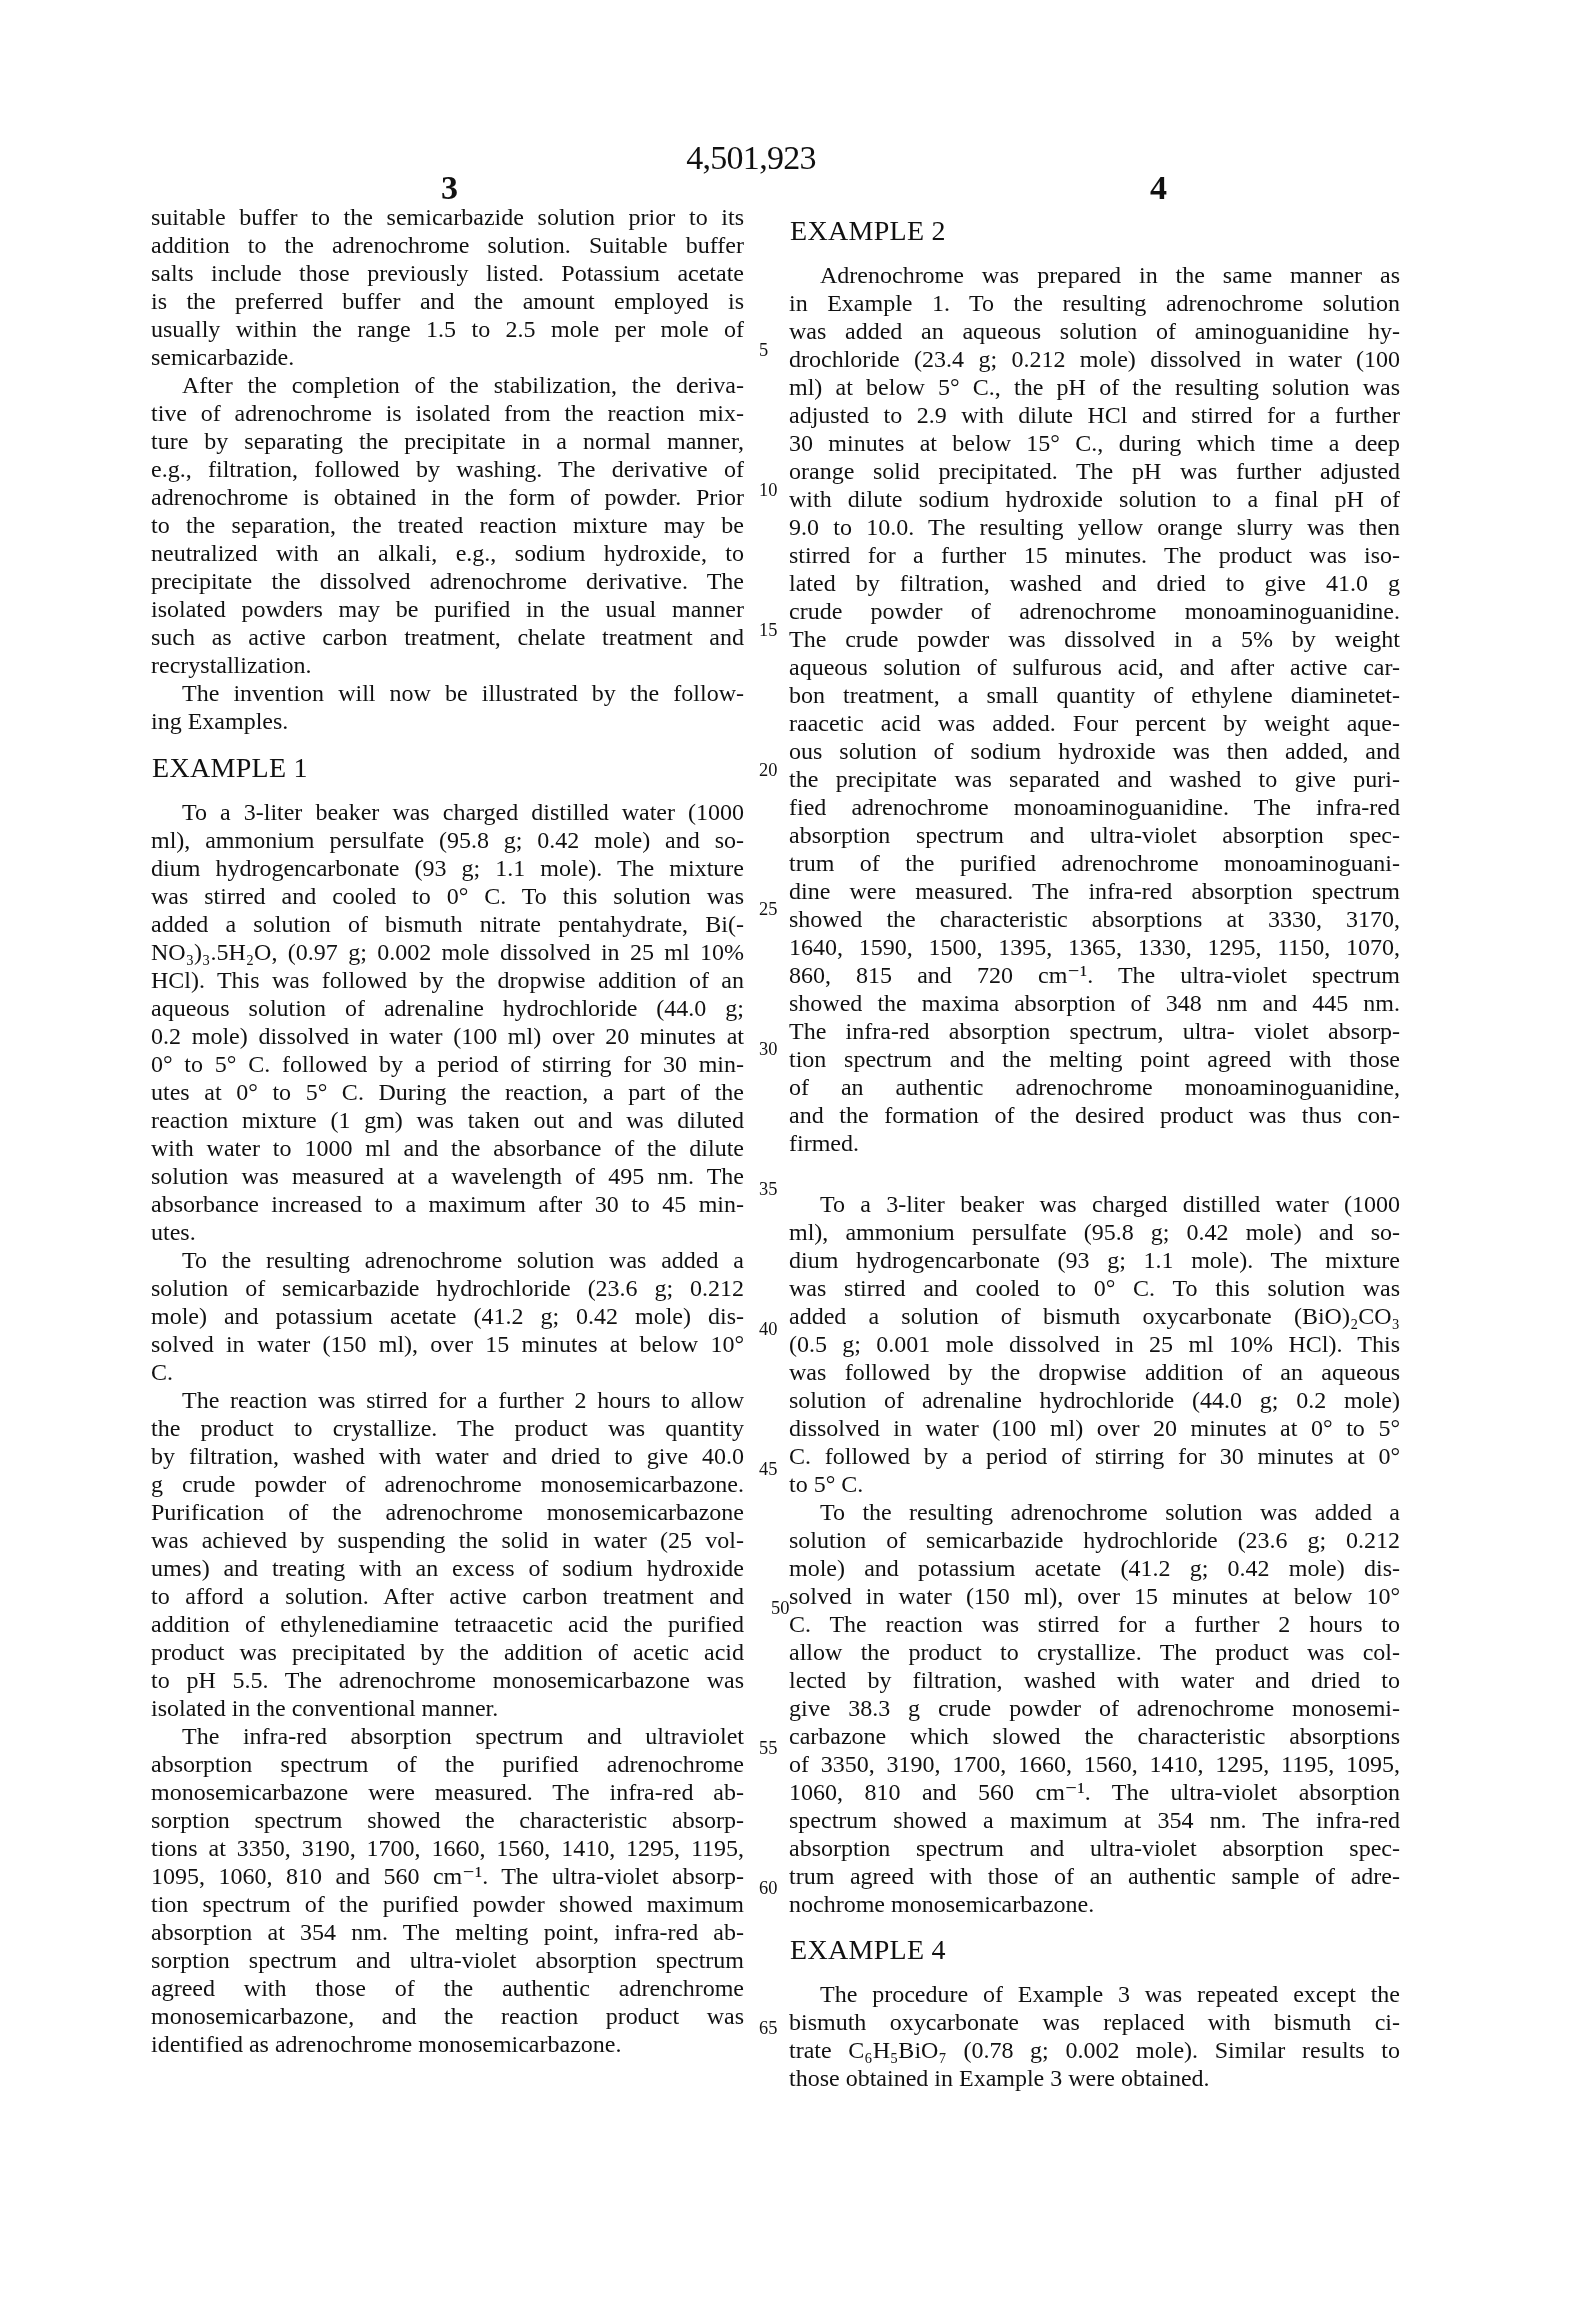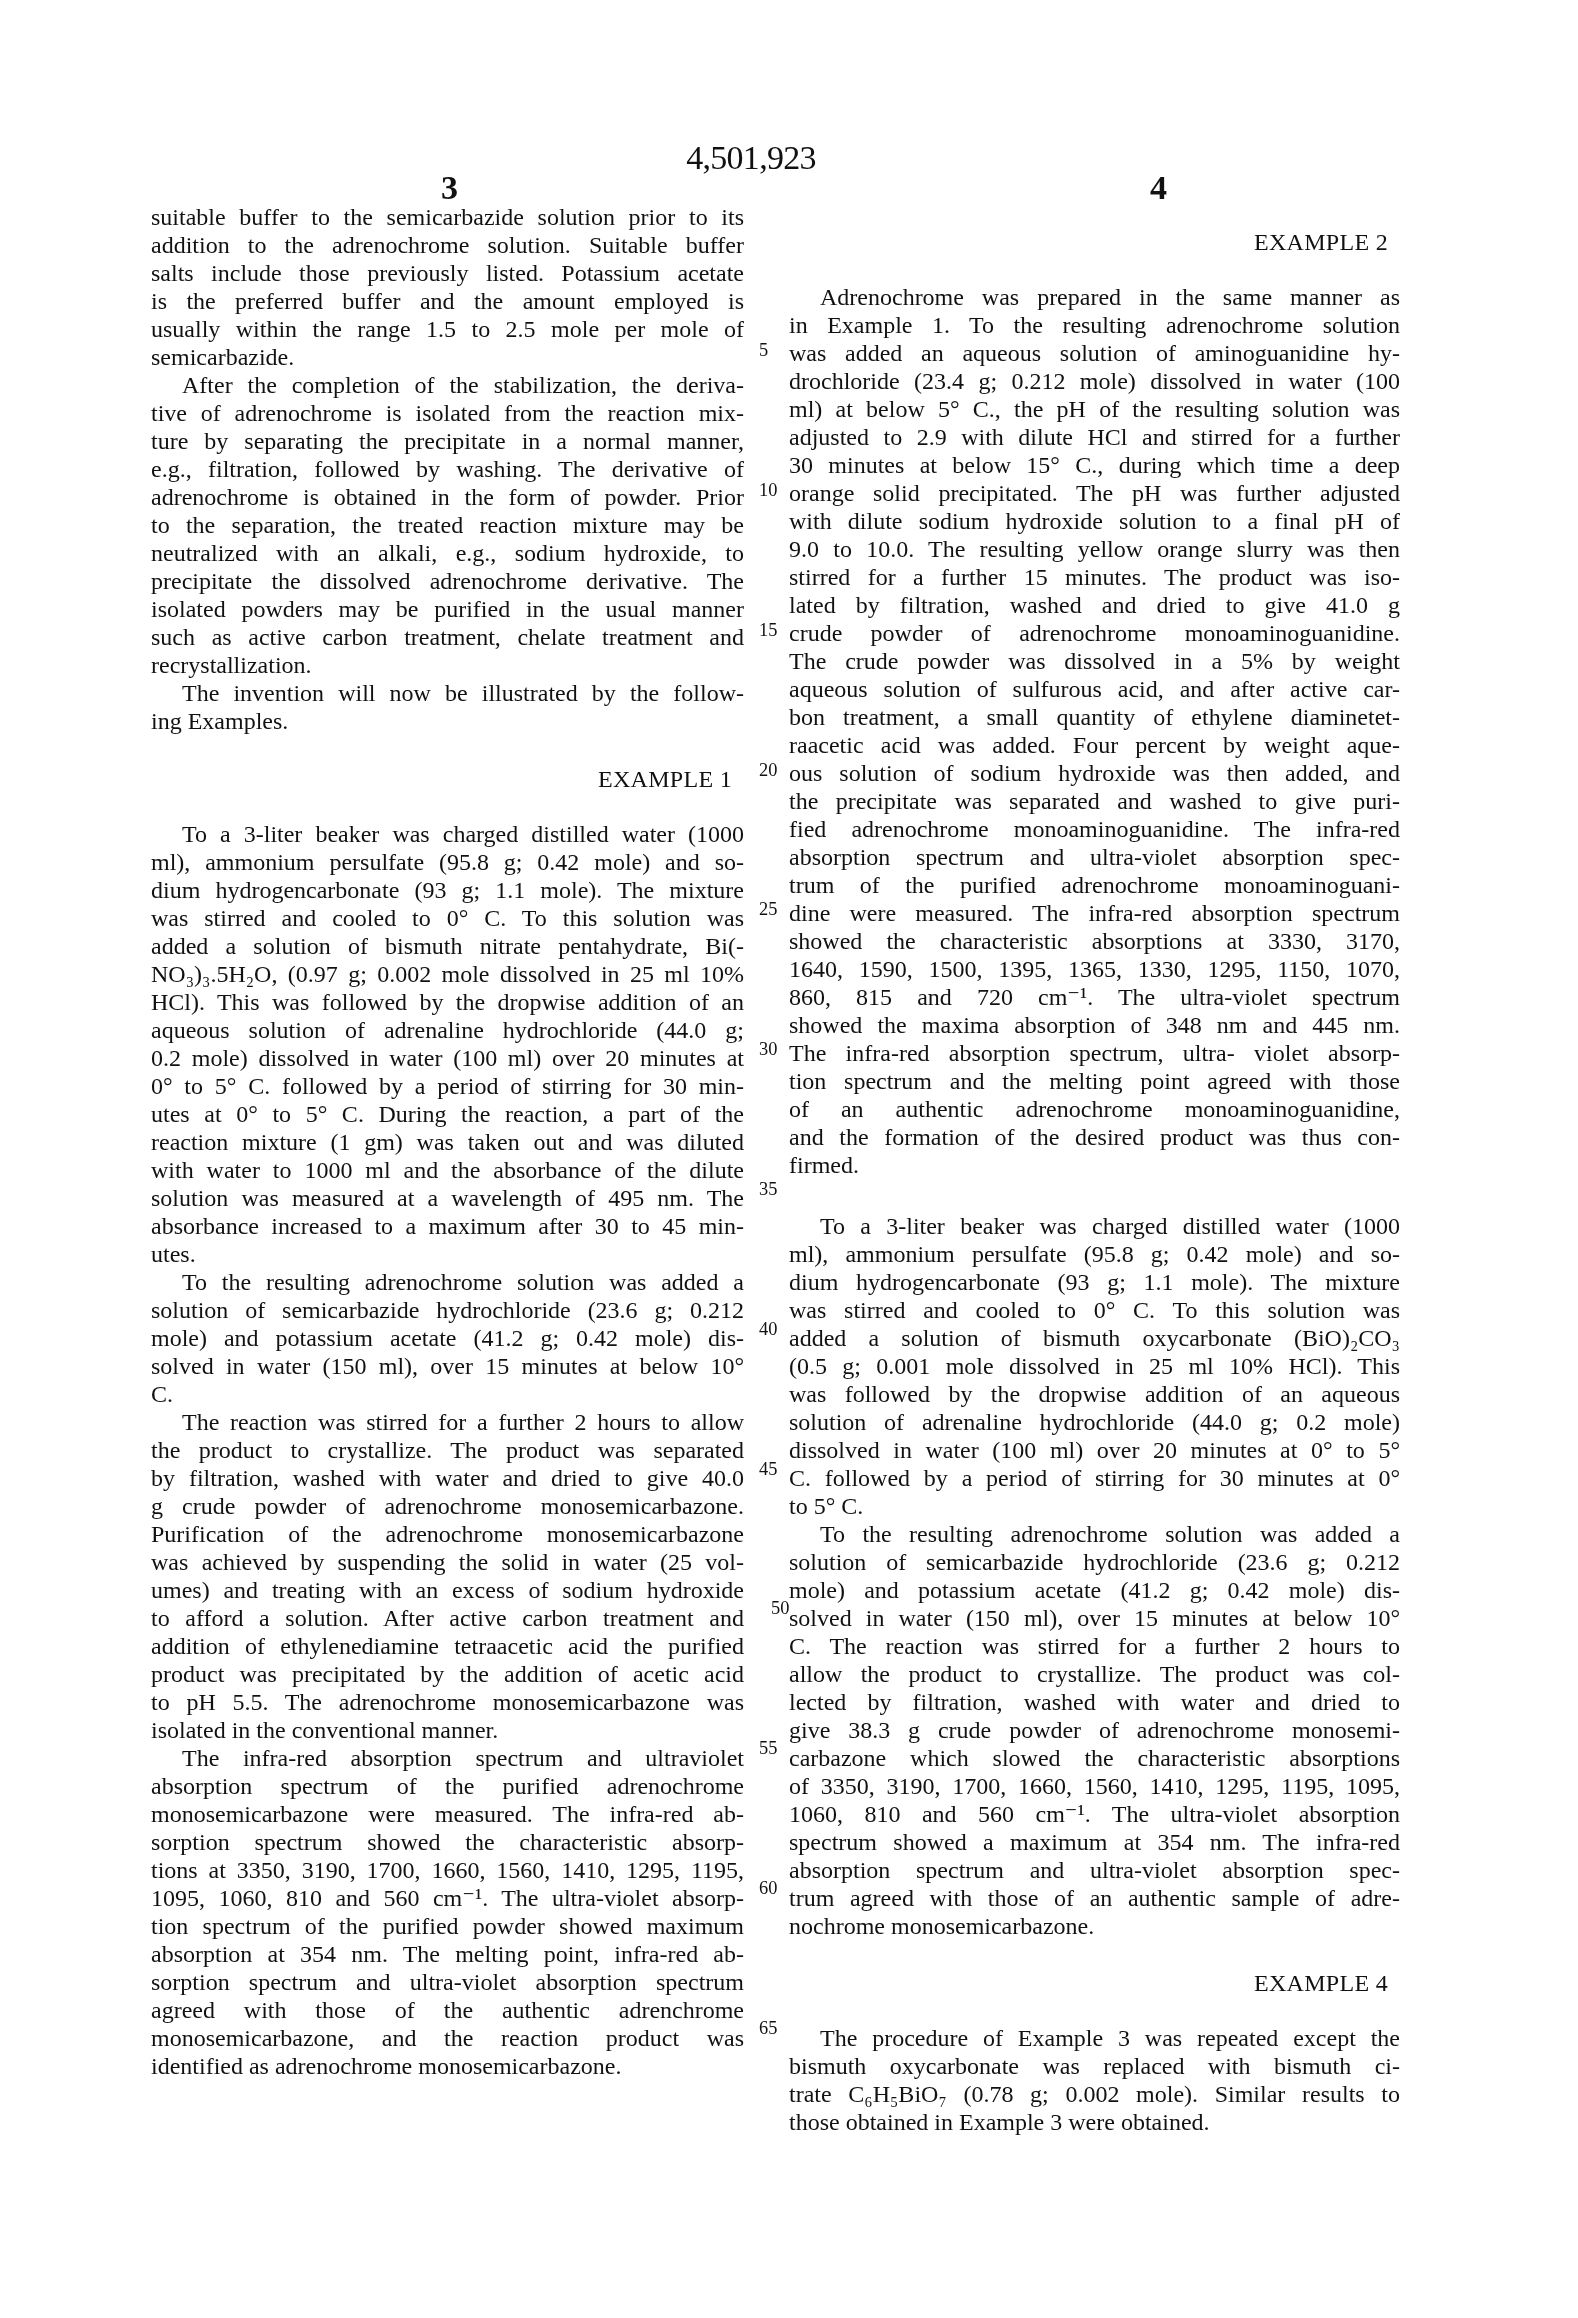--- a/index.html
+++ b/index.html
@@ -6,21 +6,21 @@
   body { width:1578px; height:2319px; position:relative; overflow:hidden;
          font-family:"Liberation Serif", "DejaVu Serif", serif; color:#111; }
   .patent-no { position:absolute; top:139px; left:0; width:1502px; text-align:center;
                font-size:34px; letter-spacing:-0.7px; }
   .page-num { position:absolute; top:169px; font-size:34px; font-weight:bold; }
   .page-left { left:441px; }
   .page-right { left:1150px; }
   .col { position:absolute; width:593px; font-size:24px; line-height:28px; text-align:justify; }
   .col-left { left:151px; top:203px; }
   .col-right { left:789px; top:216px; width:611px; }
-  .col h2 { font-weight:normal; font-size:24px; text-align:right; margin:12px; line-height:28px; letter-spacing:0.3px; }
+  .col h2 { font-weight:normal; font-size:28px; text-align:left; margin:1px; line-height:28px; letter-spacing:0.3px; }
   .gap-s { height:15px; }
   .gap-m { height:17.7px; }
   .lnum { position:absolute; font-size:18.4px; left:759px; }
   .line { display:block; white-space:nowrap; text-align:justify; text-align-last:justify; }
   .line.last { text-align-last:left; }
 </style>
 </head>
 <body>
 
 <div class="patent-no">4,501,923</div>
@@ -76,21 +76,21 @@
     </div>
     <div>
       <span class="line" style="padding-left: 31px;">To the resulting adrenochrome solution was added a</span>
       <span class="line">solution of semicarbazide hydrochloride (23.6 g; 0.212</span>
       <span class="line">mole) and potassium acetate (41.2 g; 0.42 mole) dis-</span>
       <span class="line">solved in water (150 ml), over 15 minutes at below 10°</span>
       <span class="line last">C.</span>
     </div>
     <div>
       <span class="line" style="padding-left: 31px;">The reaction was stirred for a further 2 hours to allow</span>
-      <span class="line">the product to crystallize. The product was separated</span>
+      <span class="line">the product to crystallize. The product was quantity</span>
       <span class="line">by filtration, washed with water and dried to give 40.0</span>
       <span class="line">g crude powder of adrenochrome monosemicarbazone.</span>
       <span class="line">Purification of the adrenochrome monosemicarbazone</span>
       <span class="line">was achieved by suspending the solid in water (25 vol-</span>
       <span class="line">umes) and treating with an excess of sodium hydroxide</span>
       <span class="line">to afford a solution. After active carbon treatment and</span>
       <span class="line">addition of ethylenediamine tetraacetic acid the purified</span>
       <span class="line">product was precipitated by the addition of acetic acid</span>
       <span class="line">to pH 5.5. The adrenochrome monosemicarbazone was</span>
       <span class="line last">isolated in the conventional manner.</span>

